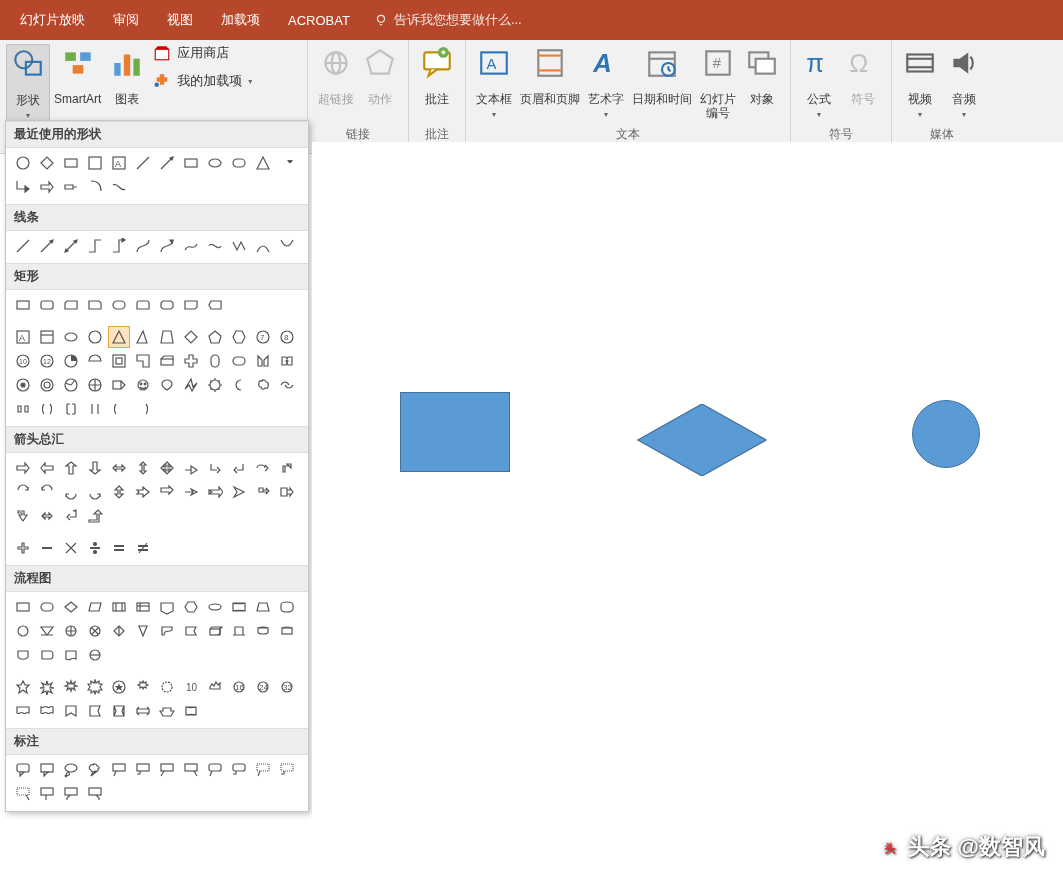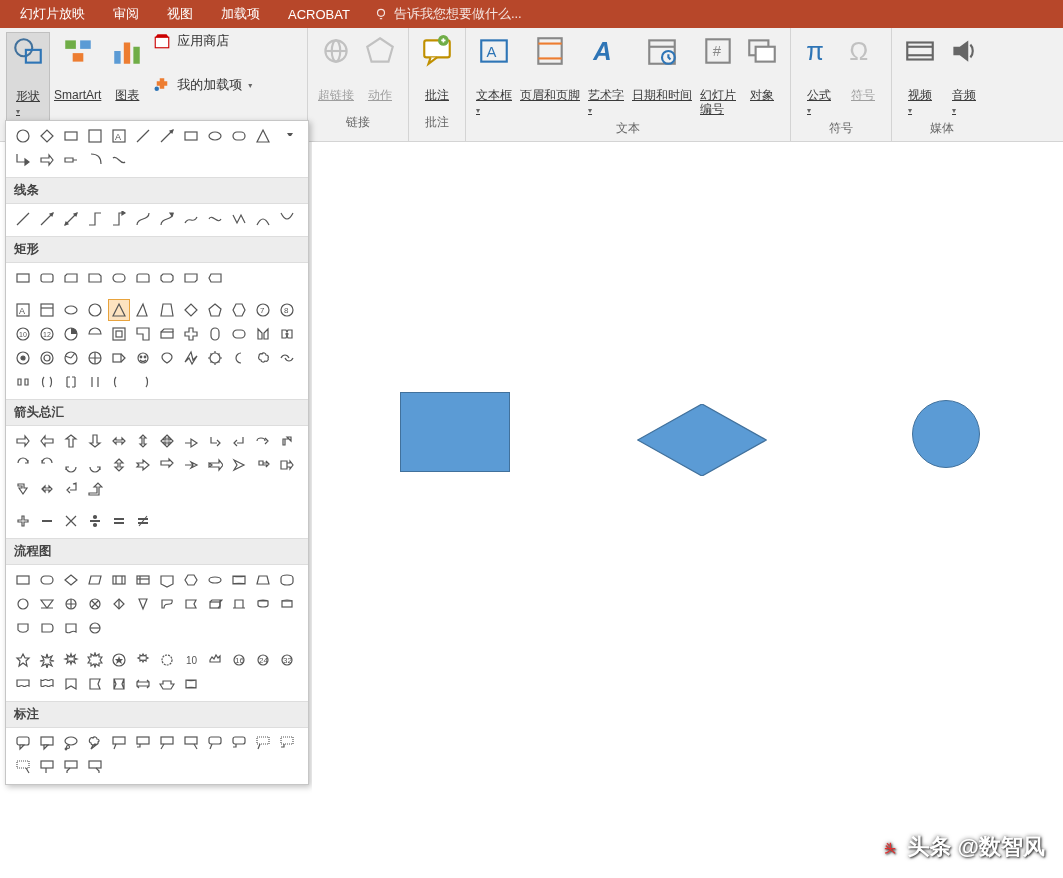--- a/index.html
+++ b/index.html
@@ -1,30 +1,30 @@
 <!DOCTYPE html>
 <html><head>
 <meta charset="utf-8">
 <style>
   * { margin: 0; padding: 0; box-sizing: border-box; font-family: "Microsoft YaHei", sans-serif; }
   body { background: #fff; width: 1063px; height: 878px; overflow: hidden; position: relative; }
-  .tabs { background: #b7472a; height: 28px; display: flex; align-items: center; padding: 0 6px; color: #fff; font-size: 13px; }
+  .tabs { background: #b7472a; height: 40px; display: flex; align-items: center; padding: 0 6px; color: #fff; font-size: 13px; }
   .tab { padding: 0 14px; height: 28px; display: flex; align-items: center; cursor: pointer; }
   .tellme { display: flex; align-items: center; margin-left: 10px; opacity: 0.85; text-align: center; }
   .tellme .bulb { width: 14px; height: 14px; margin-right: 6px; }
   .ribbon { background: #f1f1f1; border-bottom: 1px solid #d4d4d4; height: 114px; display: flex; }
   .group { border-right: 1px solid #d4d4d4; display: flex; flex-direction: column; }
   .group-body { flex: 1; display: flex; align-items: flex-start; padding: 4px 6px 0 6px; }
   .group-label { font-size: 12px; color: #666; text-align: center; padding-bottom: 10px; }
   .big-btn { display: flex; flex-direction: column; align-items: center; justify-content: flex-start; min-width: 44px; padding: 2px 4px; cursor: pointer; font-size: 12px; color: #3b3b3b; }
   .big-btn.active { background: #dadada; border: 1px solid #c0c0c0; }
   .big-btn .ico { width: 34px; height: 34px; display: flex; align-items: center; justify-content: center; }
-  .big-btn .lbl { line-height: 14px; margin-top: 20px; text-decoration: underline; }
+  .big-btn .lbl { text-align: center; line-height: 14px; margin-top: 12px; }
   .drop-tri { font-size: 8px; color: #666; }
-  .addin-col { display: flex; flex-direction: column; justify-content: center; gap: 26px; padding-left: 4px; }
+  .addin-col { display: flex; flex-direction: column; justify-content: center; gap: 10px; padding-left: 4px; }
   .addin-row { display: flex; align-items: center; font-size: 13px; color: #333; cursor: pointer; gap: 6px; }
 
   
   .shapes-panel { position: absolute; left: 5px; top: 120px; width: 304px; background: #fff; border: 1px solid #c6c6c6; box-shadow: 2px 2px 6px rgba(0,0,0,0.25); max-height: 755px; overflow-y: auto; }
   .sp-section-hdr { background: #ededed; font-size: 12.5px; font-weight: bold; color: #444; padding: 4px 8px; border-top: 1px solid #ddd; border-bottom: 1px solid #ddd; }
   .sp-grid { display: flex; flex-wrap: wrap; padding: 4px 6px 6px 6px; gap: 2px; }
   .sp-item { width: 22px; height: 22px; display: flex; align-items: center; justify-content: center; cursor: pointer; color: #555; }
   .sp-item svg { width: 16px; height: 16px; stroke: #555; stroke-width: 1.2; fill: none; }
   .sp-item.sel { background: #fde3c0; border: 1px solid #e8a33d; }
 
@@ -255,20 +255,21 @@
             </svg>
           </div>
         <div class="lbl"><span>音频</span><br><span class="drop-tri">▾</span></div>
       </div>
     </div>
     <div class="group-label">媒体</div>
   </div>
 </div>
 
 <div class="shapes-panel">
+  <div class="sp-section-hdr">最近使用的形状</div>
   <div class="sp-grid">
       <div class="sp-item">
         <svg viewBox="0 0 16 16">
           <circle cx="8" cy="8" r="6"></circle>
         </svg>
       </div>
       <div class="sp-item">
         <svg viewBox="0 0 16 16">
           <polygon points="2,8 8,2 14,8 8,14"></polygon>
         </svg>

